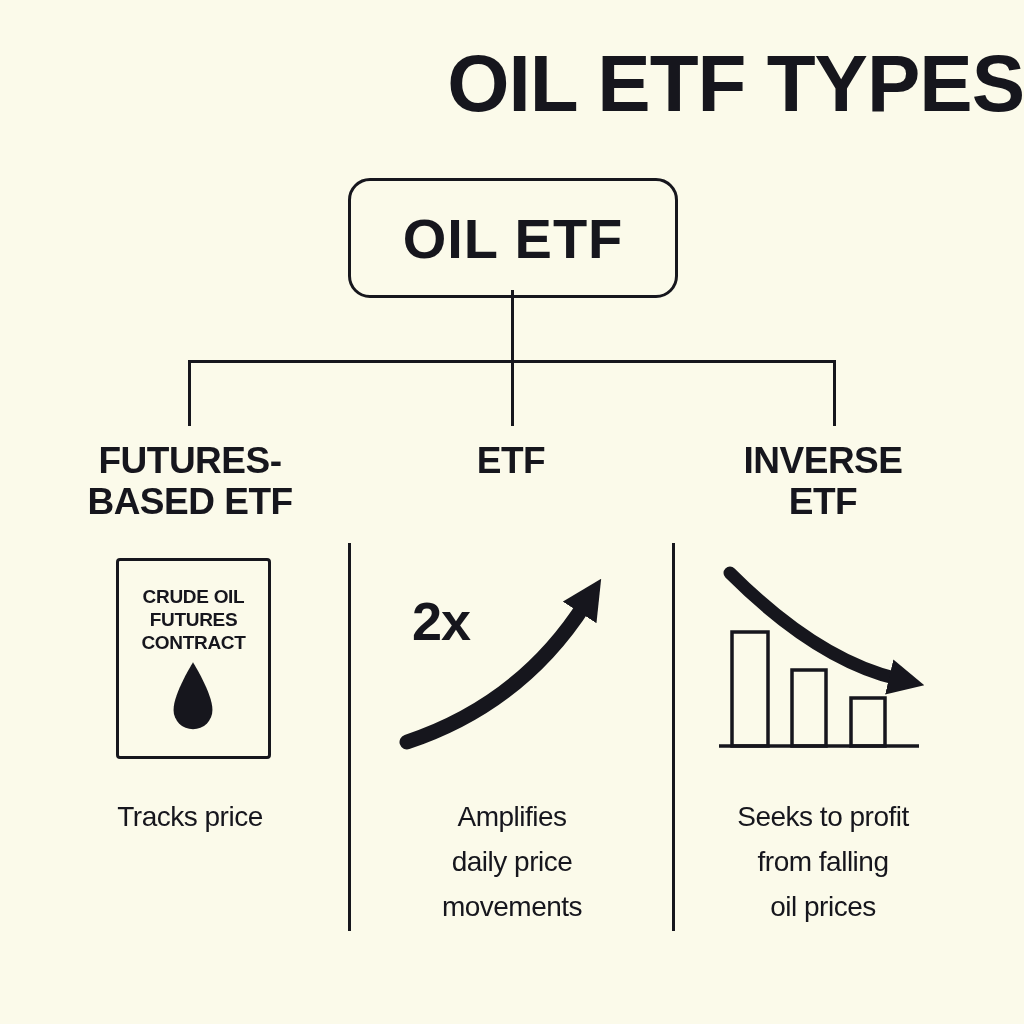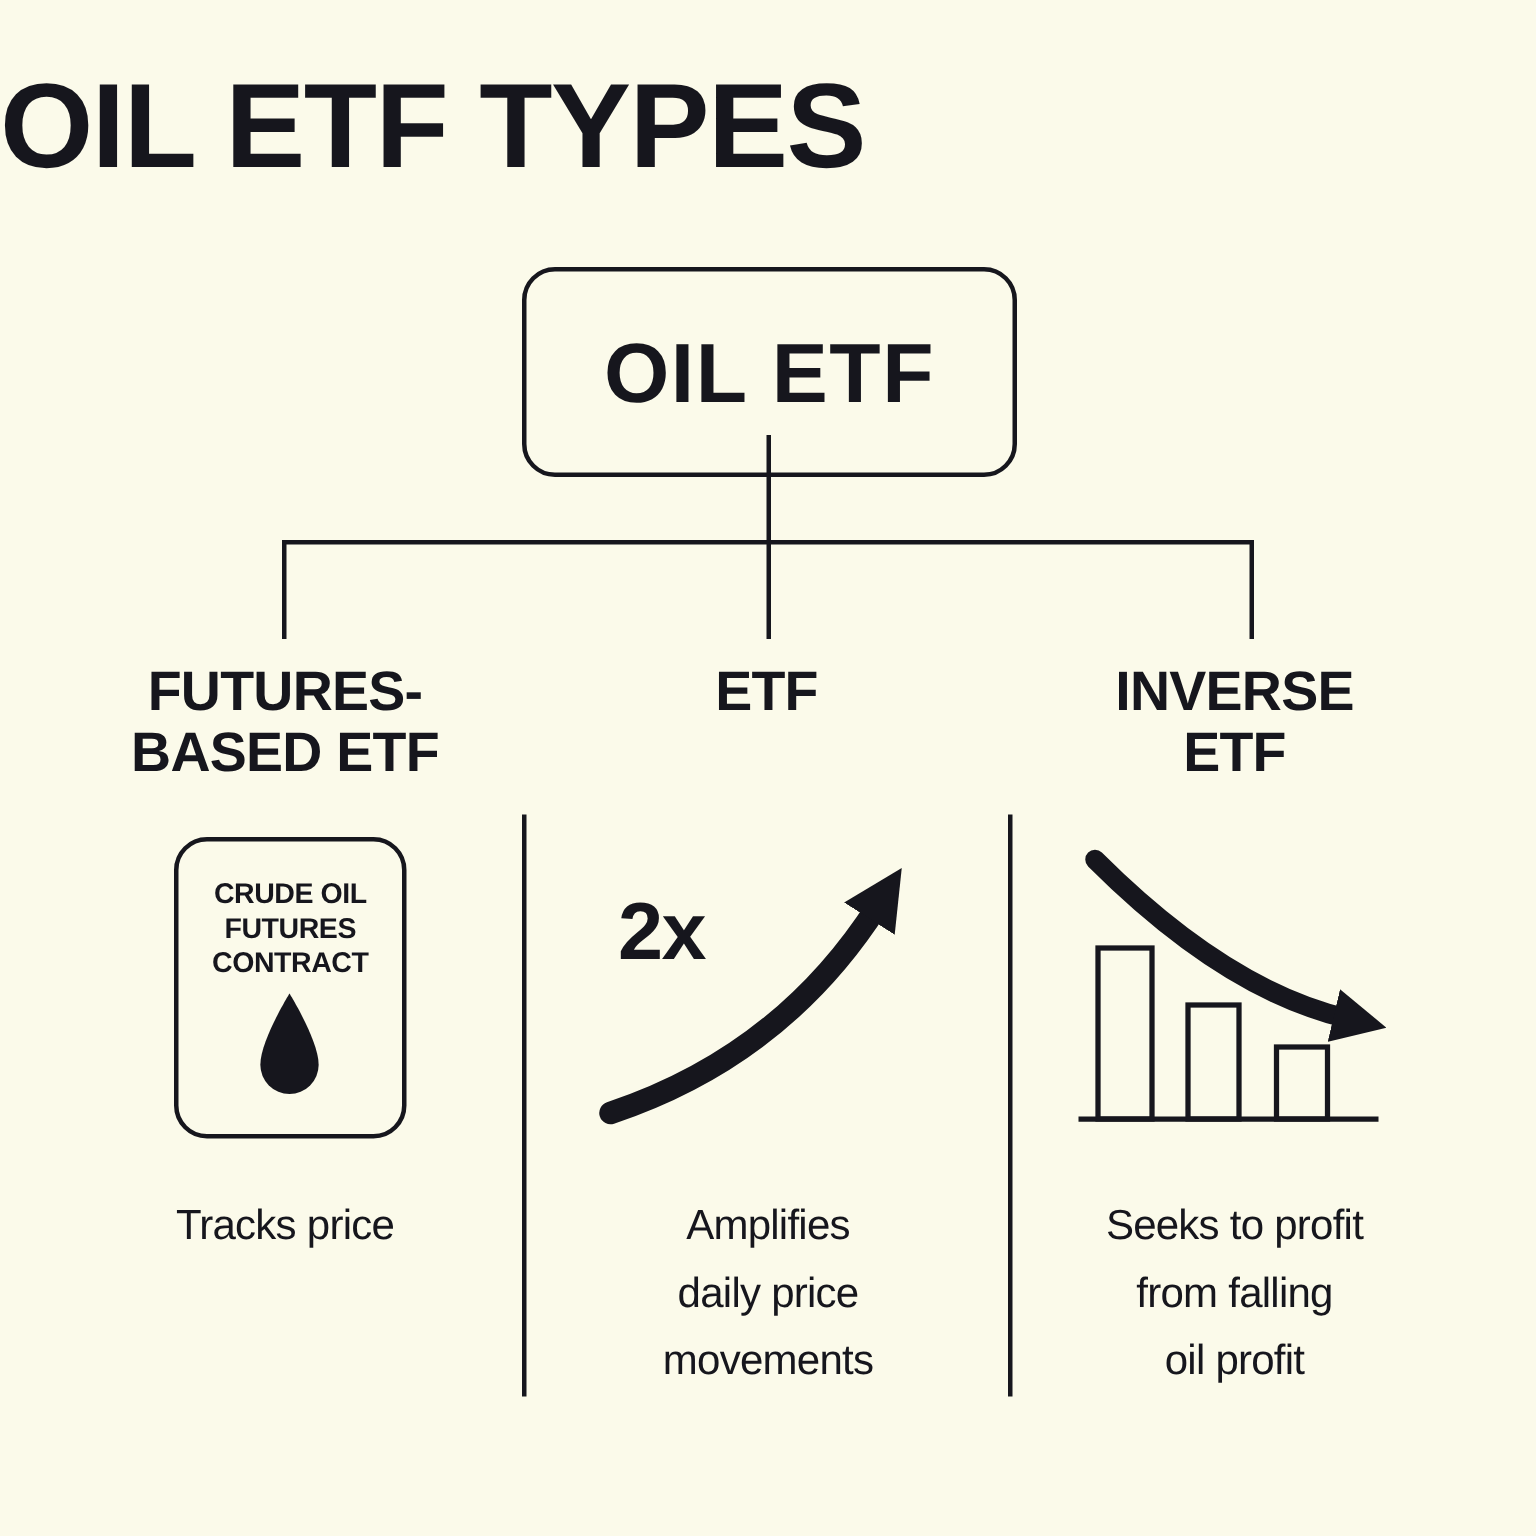--- a/index.html
+++ b/index.html
@@ -12,29 +12,29 @@
     background:var(--background);
     color:var(--ink);
     font-family:"Liberation Sans", sans-serif;
     position:relative;
     overflow:hidden;
   }
   .abs{position:absolute;}
 
   .title{
     left:0; top:44px; width:1024px;
-    text-align:left;
+    text-align:right;
     font-size:80px;
     font-weight:800;
     letter-spacing:-1px;
     line-height:1;
   }
 
   .root-box{
-    left:348px; top:178px; width:330px; height:140px;
+    left:348px; top:178px; width:330px; height:120px;
     border:3.5px solid var(--ink);
     border-radius:22px;
     display:flex; align-items:center; justify-content:center;
   }
   .root-box-label{
     font-size:56px; font-weight:800; letter-spacing:1px;
   }
 
   .line{background:var(--ink);}
   .v-stem   {left:511px; top:290px; width:3px;  height:72px;}
@@ -54,21 +54,21 @@
   .heading.col2{left:356px;}
   .heading.col3{left:668px;}
 
   .divider{width:3px; top:543px; height:388px;}
   .divider.d1{left:348px;}
   .divider.d2{left:672px;}
 
   .contract{
     left:116px; top:558px; width:155px; height:201px;
     border:3px solid var(--ink);
-    border-radius:22px;
+    border-radius:4px;
     text-align:center;
     padding-top:24px;
   }
   .contract-line{
     font-size:19px; font-weight:700; line-height:23px;
     letter-spacing:-0.3px;
   }
   .drop-svg{left:166px; top:660px;}
 
   .multiplier{
@@ -160,14 +160,14 @@
   <div>Tracks price</div>
 </div>
 <div class="abs description col2">
   <div>Amplifies</div>
   <div>daily price</div>
   <div>movements</div>
 </div>
 <div class="abs description col3">
   <div>Seeks to profit</div>
   <div>from falling</div>
-  <div>oil profit</div>
+  <div>oil prices</div>
 </div>
 
 </body></html>

